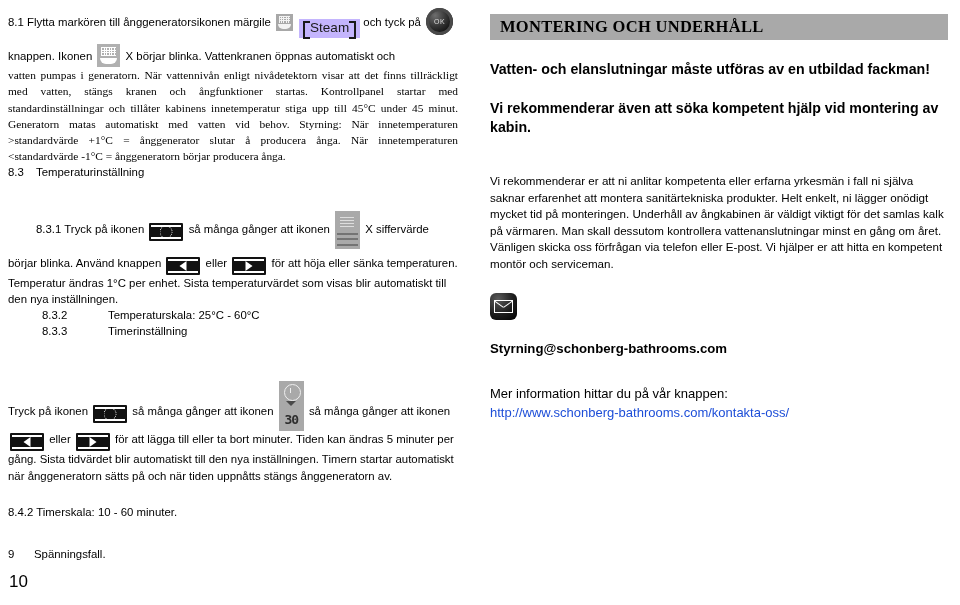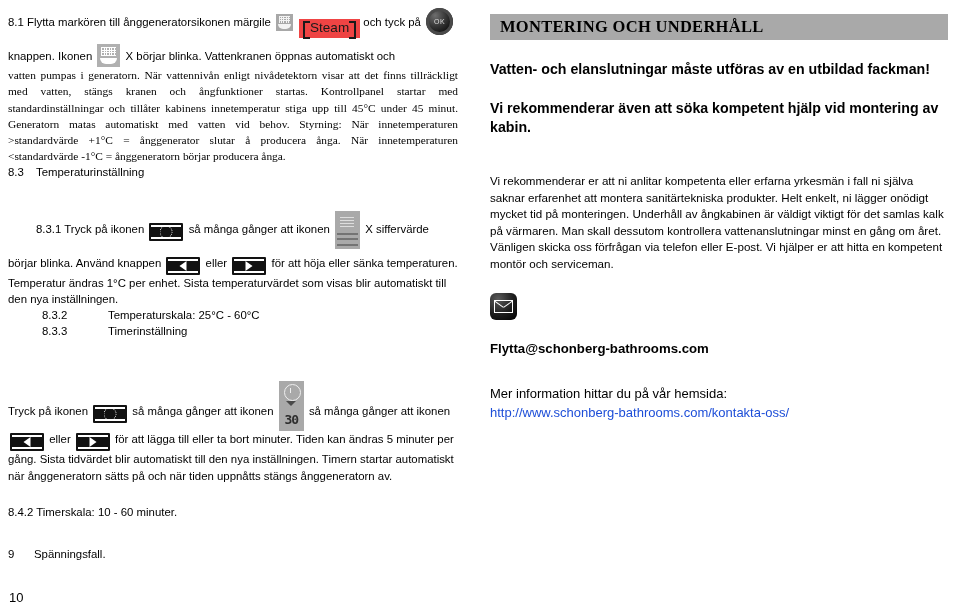--- a/index.html
+++ b/index.html
@@ -90,21 +90,21 @@
     left: 2px; bottom: 2px;
     width: 13px; height: 5px;
     background: #f2f2f2;
     border-radius: 0 0 7px 7px;
   }
 
   
   .steam-strip {
     display: inline-block;
     vertical-align: -6px;
-    background: #ef4444;
+    background: #c4b5fd;
     padding: 1px 4px 2px 4px;
     margin-left: 1px;
   }
   .steam-strip .brackets {
     display: inline-block;
     position: relative;
     padding: 0 7px;
     color: #1a1a1a;
     font-size: 13.5px;
     line-height: 16px;
@@ -351,22 +351,22 @@
   .url-line {
     font-size: 13px;
     line-height: 19px;
     color: #1d4ed8;
   }
 
   
   .pageno {
     position: absolute;
     left: 9px;
-    bottom: 0;
-    font-size: 13px;
+    bottom: 16px;
+    font-size: 17px;
     line-height: 14px;
   }
 </style>
 </head>
 <body>
 
 <div class="page">
 
   <div class="col-left">
 
@@ -496,23 +496,23 @@
     <div class="r-body">Vi rekommenderar er att ni anlitar kompetenta eller erfarna yrkesmän i fall ni själva saknar erfarenhet att montera sanitärtekniska produkter. Helt enkelt, ni lägger onödigt mycket tid på monteringen. Underhåll av ångkabinen är väldigt viktigt för det samlas kalk på värmaren. Man skall dessutom kontrollera vattenanslutningar minst en gång om året. Vänligen skicka oss förfrågan via telefon eller E-post. Vi hjälper er att hitta en kompetent montör och serviceman.</div>
 
     <div class="gap-l"></div>
 
     <span class="mail-ico">
         <span class="env"></span>
       </span>
 
     <div class="gap-l"></div>
 
-    <div class="email-line">Flytta@schonberg-bathrooms.com</div>
+    <div class="email-line">Styrning@schonberg-bathrooms.com</div>
 
     <div class="gap-l"></div>
     <div class="gap-s"></div>
 
-    <div class="info-line">Mer information hittar du på vår hemsida:</div>
+    <div class="info-line">Mer information hittar du på vår knappen:</div>
     <div class="url-line">http://www.schonberg-bathrooms.com/kontakta-oss/</div>
   </div>
 
   <div class="pageno">10</div>
 </div>
 
 </body></html>

